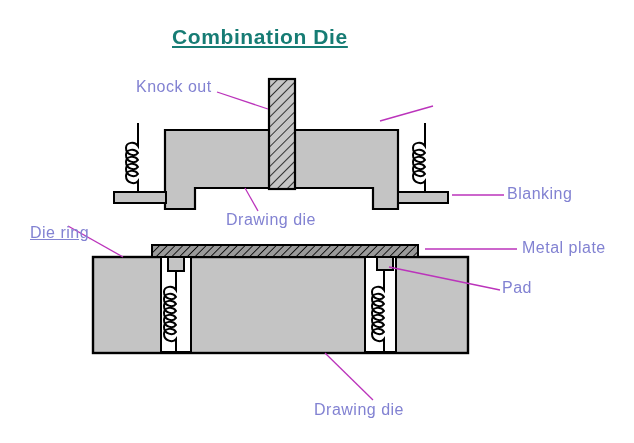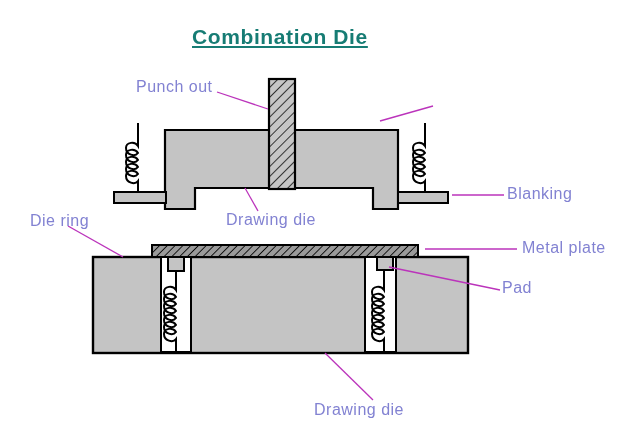--- a/index.html
+++ b/index.html
@@ -23,33 +23,32 @@
   .title {
     position: absolute;
     left: 172px;
     top: 25px;
     color: #167c74;
     font-size: 21px;
     font-weight: bold;
     text-decoration: underline;
     letter-spacing: 0.6px;
     white-space: nowrap;
-    margin-left: 20px;
   }
   .lbl {
     position: absolute;
     color: #8282d2;
     font-size: 16px;
     letter-spacing: 0.5px;
     white-space: nowrap;
   }
   .lbl-knock-out     { left: 136px; top: 78px; }
   .lbl-blanking-punch{ left: 436px; top: 96px; }
   .lbl-stripper      { left: 507px; top: 185px; }
-  .lbl-die-ring      { left: 30px;  top: 212px; }
+  .lbl-die-ring      { left: 30px;  top: 224px; text-decoration: underline; }
   .lbl-drawing-die-upper { left: 226px; top: 211px; }
   .lbl-metal-plate   { left: 522px; top: 239px; }
   .lbl-pad           { left: 502px; top: 279px; }
   .lbl-drawing-die-lower { left: 314px; top: 401px; }
 </style>
 </head>
 <body>
 
 <div class="canvas">
 
@@ -95,20 +94,20 @@
       <line x1="68" y1="226" x2="123" y2="257"></line>
       <line x1="245" y1="188" x2="258" y2="211"></line>
       <line x1="425" y1="249" x2="517" y2="249"></line>
       <line x1="389" y1="267" x2="500" y2="290"></line>
       <line x1="325" y1="353" x2="373" y2="400"></line>
     </g>
   </svg>
 
   <div class="title">Combination Die</div>
 
-  <div class="lbl lbl-knock-out">Punch out</div>
+  <div class="lbl lbl-knock-out">Knock out</div>
   <div class="lbl lbl-stripper">Blanking</div>
   <div class="lbl lbl-die-ring">Die ring</div>
   <div class="lbl lbl-drawing-die-upper">Drawing die</div>
   <div class="lbl lbl-metal-plate">Metal plate</div>
   <div class="lbl lbl-pad">Pad</div>
   <div class="lbl lbl-drawing-die-lower">Drawing die</div>
 </div>
 
 </body></html>

